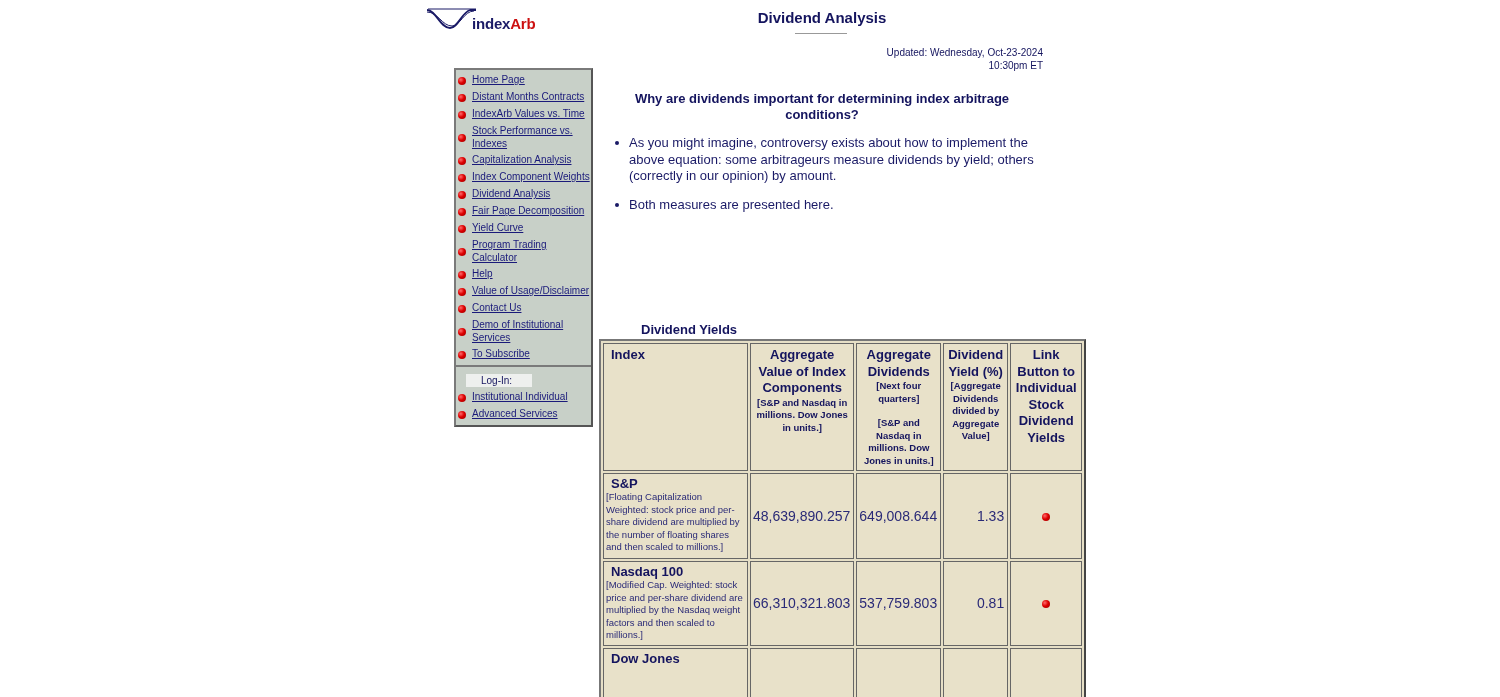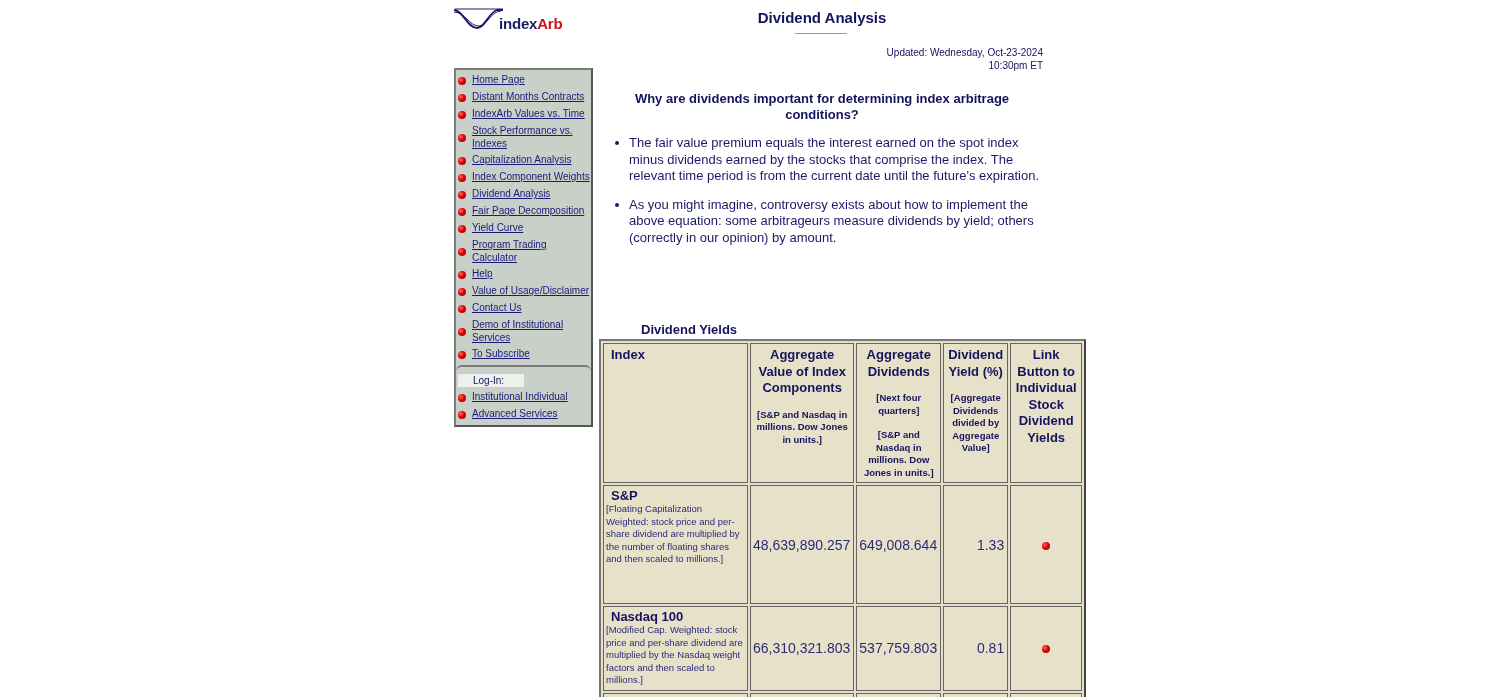--- a/index.html
+++ b/index.html
@@ -1,61 +1,61 @@
 <!DOCTYPE html>
 <html><head>
 <meta charset="utf-8">
 <style>
   html, body { margin: 0; padding: 0; background: #ffffff; }
   body { width: 1500px; height: 697px; overflow: hidden; position: relative;
          font-family: "DejaVu Sans", sans-serif; color: #1a1a66; }
-  .logo { position: absolute; left: 453px; top: 6px; width: 115px; height: 26px; }
+  .logo { position: absolute; left: 426px; top: 6px; width: 115px; height: 26px; }
   .logo svg { position: absolute; left: 0; top: 0; }
   .logo .word { position: absolute; left: 46px; top: 9px; font-family: "Liberation Sans", sans-serif;
                 font-weight: bold; font-size: 15px; letter-spacing: -0.2px; }
   .logo .word .a { color: #1a1a66; }
   .logo .word .b { color: #cc1111; }
 
   .page-title { position: absolute; left: 700px; top: 9px; width: 244px; text-align: center;
                 font-family: "Liberation Sans", sans-serif; font-weight: bold; font-size: 15px; color: #14145e; }
   .title-rule { position: absolute; left: 795px; top: 33px; width: 52px; height: 1px; background: #999; }
   .updated { position: absolute; right: 457px; top: 46px; text-align: right;
              font-family: "Liberation Sans", sans-serif; font-size: 10px; line-height: 13px; color: #14145e; }
 
   .sidebar { position: absolute; left: 454px; top: 68px; width: 135px;
              border: 2px solid #7a7a7a; border-right-color: #555; border-bottom-color: #555;
              background: #c8d0c8; }
-  .sidebar .group { padding: 2px 0 2px 0; border-radius: 6px; }
+  .sidebar .group { padding: 2px 0 2px 0; }
   .sidebar .group + .group { border-top: 2px solid #7a7a7a; }
   .nav-item { display: flex; align-items: center; padding: 2px 0 2px 2px; min-height: 13px; }
   .dot { width: 8px; height: 8px; border-radius: 50%; flex: 0 0 8px; margin-right: 6px;
          background: radial-gradient(circle at 35% 35%, #ff6a6a 0, #dd0000 45%, #990000 100%); }
   .nav-link { font-family: "Liberation Sans", sans-serif; font-size: 10px; line-height: 12.5px;
               color: #1a1a7a; text-decoration: underline; cursor: pointer; }
-  .login-label { display: inline-block; background: #eef0ee; margin: 1px 0 2px 2px;
+  .login-label { display: inline-block; background: #eef0ee; margin: 1px 0 2px 10px;
                  padding: 0 20px 0 15px; font-family: "Liberation Sans", sans-serif; font-size: 10px; line-height: 13px; color: #14145e; }
 
   .question { position: absolute; left: 612px; top: 91px; width: 420px; text-align: center;
               font-family: "Liberation Sans", sans-serif; font-weight: bold; font-size: 13px; line-height: 16px; color: #14145e; }
   .bullets { position: absolute; left: 612px; top: 135px; width: 430px; margin: 0; padding: 0; list-style: none; }
   .bullets li { position: relative; padding-left: 17px; margin-bottom: 12px;
                 font-family: "Liberation Sans", sans-serif; font-size: 13px; line-height: 16.5px; color: #1a1a66; }
   .bullets li::before { content: ""; position: absolute; left: 3px; top: 6px; width: 4px; height: 4px;
                         border-radius: 50%; background: #1a1a66; }
 
   .section-title { position: absolute; left: 606px; top: 322px;
                    font-family: "Liberation Sans", sans-serif; font-weight: bold; font-size: 13px; color: #14145e; margin-left: 35px; }
 
   .yield-table { position: absolute; left: 599px; top: 339px; border-collapse: separate; border-spacing: 2px;
                  background: #e6dfc6; border: 2px solid #777; border-right-color: #444; border-bottom-color: #444; }
   .yield-table td, .yield-table th { border: 1px solid #666; background: #e8e1c9; vertical-align: top;
                  font-family: "Liberation Sans", sans-serif; color: #14145e; padding: 3px 2px; }
   .yield-table th { font-weight: bold; text-align: center; font-size: 13px; line-height: 16.5px; }
   .yield-table th.idx { text-align: left; padding-left: 7px; }
-  .yield-table th .sub { display: block; font-size: 9.5px; line-height: 12.5px; margin-top: 12px; }
+  .yield-table th .sub { display: block; font-size: 9.5px; line-height: 12.5px; }
   .yield-table th .sub + .sub { margin-top: 12px; }
   .row-name { font-weight: bold; font-size: 13px; line-height: 14px; padding-left: 5px; display: block; }
   .row-desc { font-size: 9.5px; line-height: 12.6px; display: block; color: #2a2a77; }
   .num { text-align: right; vertical-align: middle !important; font-size: 14px; color: #2a2a77 !important; padding-right: 3px !important; }
   .link-cell { text-align: center; vertical-align: middle !important; }
   .link-dot { display: inline-block; width: 8px; height: 8px; border-radius: 50%;
               background: radial-gradient(circle at 35% 35%, #ff6a6a 0, #dd0000 45%, #990000 100%); cursor: pointer; }
   .c1 { width: 134px; } .c2 { width: 82px; } .c3 { width: 74px; } .c4 { width: 58px; } .c5 { width: 66px; }
 </style>
 </head>
@@ -148,22 +148,22 @@
       </div>
     <div class="nav-item">
         <span class="dot"></span>
         <a class="nav-link">Advanced Services</a>
       </div>
   </div>
 </nav>
 
 <div class="question">Why are dividends important for determining index arbitrage conditions?</div>
 <ul class="bullets">
-  <li>The fair value premium equals the interest earned on the spot index minus dividends earned by the stocks that comprise the index. The relevant time period is from the current date until the future's expiration.</li>
   <li>As you might imagine, controversy exists about how to implement the above equation: some arbitrageurs measure dividends by yield; others (correctly in our opinion) by amount.</li>
+  <li>Both measures are presented here.</li>
 </ul>
 
 <div class="section-title">Dividend Yields</div>
 
 <table class="yield-table">
   <thead>
     <tr>
       <th class="idx c1"><span>Index</span></th>
       <th class="c2">
         <span>Aggregate Value of Index Components</span>
@@ -175,21 +175,21 @@
         <span class="sub">[S&amp;P and Nasdaq in millions. Dow Jones in units.]</span>
       </th>
       <th class="c4">
         <span>Dividend Yield (%)</span>
         <span class="sub">[Aggregate Dividends divided by Aggregate Value]</span>
       </th>
       <th class="c5"><span>Link Button to Individual Stock Dividend Yields</span></th>
     </tr>
   </thead>
   <tbody>
-    <tr style="height:119px;">
+    <tr style="height:86px;">
       <td class="c1">
         <span class="row-name">S&amp;P</span>
         <span class="row-desc">[Floating Capitalization Weighted: stock price and per-share dividend are multiplied by the number of floating shares and then scaled to millions.]</span>
       </td>
       <td class="num c2">48,639,890.257</td>
       <td class="num c3">649,008.644</td>
       <td class="num c4">1.33</td>
       <td class="link-cell c5"><span class="link-dot"></span></td>
     </tr>
     <tr style="height:84px;">

